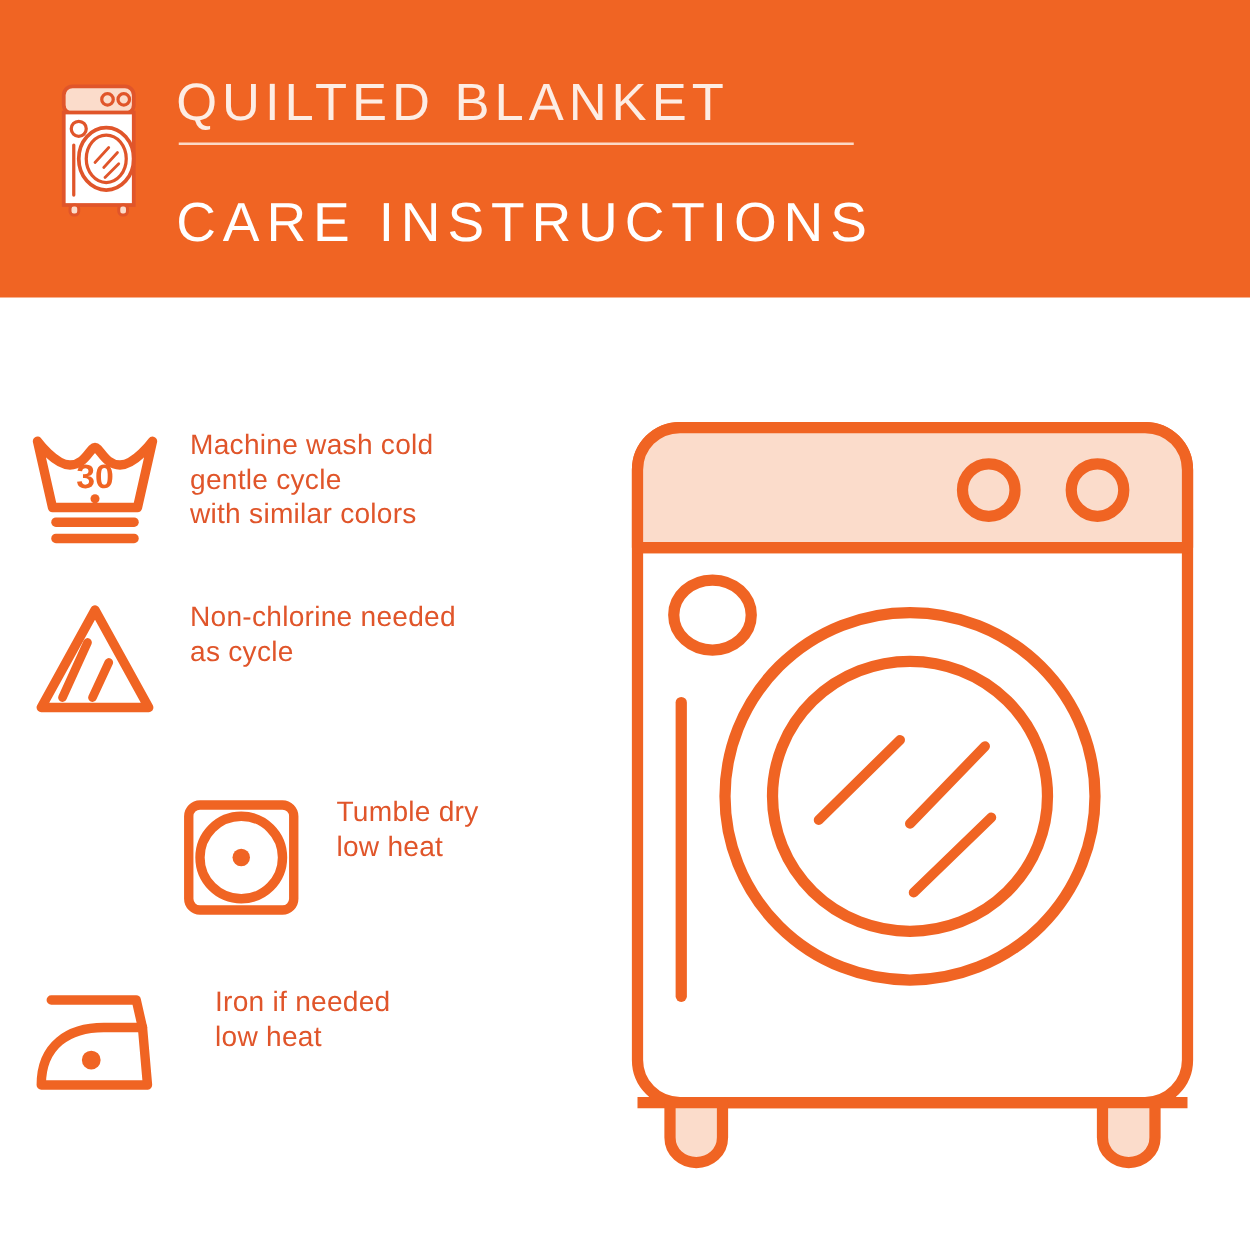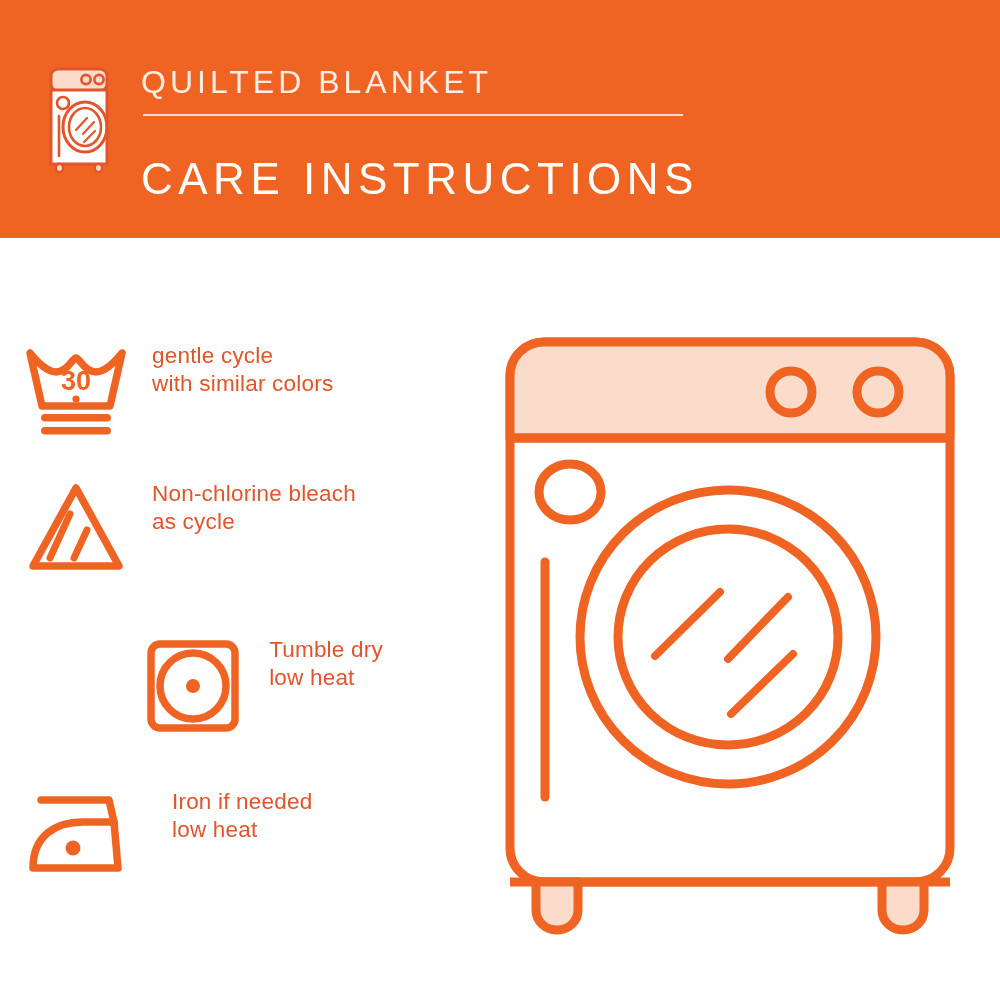--- a/index.html
+++ b/index.html
@@ -21,21 +21,21 @@
   .header-logo {
     position: absolute; left: 45px; top: 66px;
     width: 68px; height: 108px;
   }
   .header-titles {
     position: absolute; left: 141px; top: 58px;
     width: 700px;
   }
   .title-main {
     color: #FDEDE4;
-    font-size: 32px;
+    font-size: 42px;
     line-height: 48px;
     font-weight: 300;
     letter-spacing: 4.0px;
     white-space: nowrap;
   }
   .title-divider {
     width: 540px; height: 1.5px;
     background: #FBD9C6;
     margin: 8px 0 7px 2px;
   }
@@ -123,35 +123,36 @@
       <div class="care-symbol">
         <svg viewBox="0 0 104 100" width="104" height="100" aria-hidden="true">
           <path d="M6 11 L18 64 L86 64 L98 11 C98 11 84 30 72 30 C60 30 56 16 52 16 C48 16 44 30 32 30 C20 30 6 11 6 11 Z" fill="none" stroke="#F06423" stroke-width="7.5" stroke-linejoin="round" stroke-linecap="round"></path>
           <text x="52" y="48" text-anchor="middle" font-family="'Liberation Sans', sans-serif" font-size="27" font-weight="700" fill="#F06423">30</text>
           <circle cx="52" cy="57" r="3.6" fill="#F06423"></circle>
           <rect x="17" y="72" width="70" height="7.5" rx="3.7" fill="#F06423"></rect>
           <rect x="17" y="85" width="70" height="7.5" rx="3.7" fill="#F06423"></rect>
         </svg>
       </div>
       <div class="care-text">
+        <span class="ln">Machine wash cold</span>
         <span class="ln">gentle cycle</span>
         <span class="ln">with similar colors</span>
       </div>
     </div>
 
     <div class="care-row r1">
       <div class="care-symbol">
         <svg viewBox="0 0 104 94" width="104" height="94" aria-hidden="true">
           <path d="M52 8 L95 86 L9 86 Z" fill="none" stroke="#F06423" stroke-width="7.5" stroke-linejoin="round"></path>
           <line x1="46" y1="34" x2="26" y2="78" stroke="#F06423" stroke-width="7" stroke-linecap="round"></line>
           <line x1="63" y1="50" x2="50" y2="78" stroke="#F06423" stroke-width="7" stroke-linecap="round"></line>
         </svg>
       </div>
       <div class="care-text">
-        <span class="ln">Non-chlorine bleach</span>
+        <span class="ln">Non-chlorine needed</span>
         <span class="ln">as cycle</span>
       </div>
     </div>
 
     <div class="care-row r2">
       <div class="care-symbol">
         <svg viewBox="0 0 100 100" width="100" height="100" aria-hidden="true">
           <rect x="8" y="8" width="84" height="84" rx="9" fill="none" stroke="#F06423" stroke-width="7.5"></rect>
           <circle cx="50" cy="50" r="33" fill="none" stroke="#F06423" stroke-width="7.5"></circle>
           <circle cx="50" cy="50" r="7" fill="#F06423"></circle>

